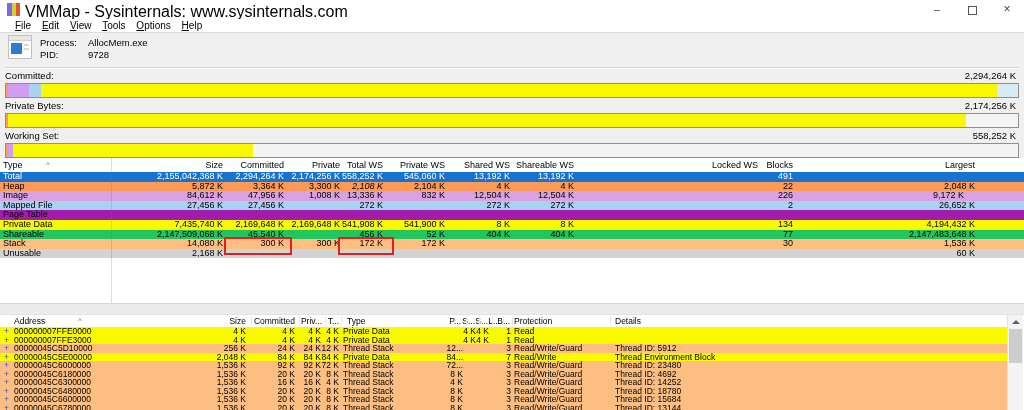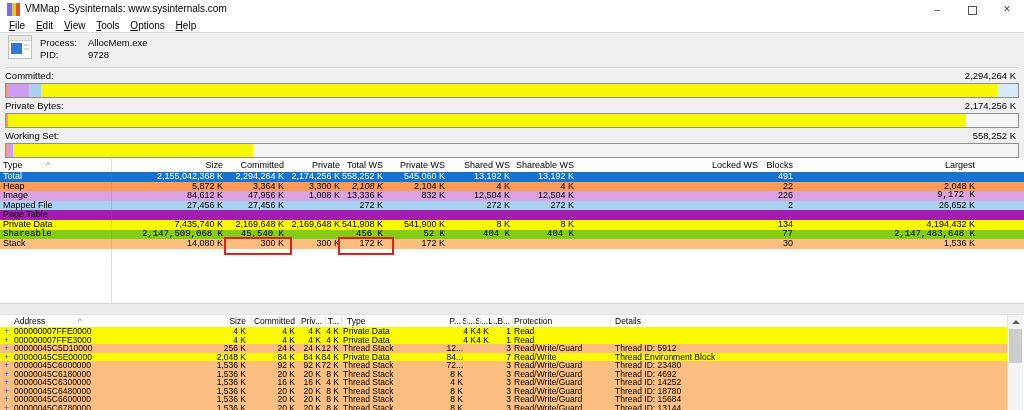--- a/index.html
+++ b/index.html
@@ -3,29 +3,29 @@
 <meta charset="utf-8">
 <style>
   html,body{margin:0;padding:0;background:#ddd;}
   #app{position:relative;width:1024px;height:410px;background:#fff;overflow:hidden;
        font-family:"Liberation Sans",sans-serif;color:#000;
        box-shadow:inset 0 0 0 1px rgba(0,0,0,.18);}
   
   .titlebar{position:absolute;top:0;left:0;width:100%;height:19px;background:#fff;}
   .app-icon{position:absolute;left:7px;top:3px;width:13px;height:13px;display:flex;}
   .app-icon div{height:100%;}
-  .title-text{position:absolute;left:25px;top:3px;font-size:10px;white-space:nowrap;}
+  .title-text{position:absolute;left:25px;top:3px;font-size:16px;white-space:nowrap;}
   .win-btn{position:absolute;top:0;width:30px;height:19px;text-align:center;line-height:18px;
            font-size:11px;color:#444;}
   #btn-min{left:922px;} #btn-restore{left:957px;} #btn-close{left:992px;font-size:12px;}
   .restore-box{display:inline-block;width:7px;height:7px;border:1px solid #555;vertical-align:middle;}
   
   .menubar{position:absolute;top:19px;left:0;width:100%;height:13px;background:#fff;font-size:10px;}
   .menu-item{display:inline-block;margin-right:8px;line-height:13px;}
-  .menu-item:first-child{margin-left:9px;}
+  .menu-item:first-child{margin-left:15px;}
   .menu-item::first-letter{text-decoration:underline;}
   
   .toppanel{position:absolute;top:32px;left:0;width:100%;height:126px;background:#f0f0f0;
             border-top:1px solid #dcdcdc;font-size:9.5px;}
   .proc-icon{position:absolute;left:8px;top:2px;width:22px;height:22px;background:#fdfdfd;
              border:1px solid #c0c0c0;}
   .proc-icon .strip{position:absolute;top:0;left:0;right:0;height:4px;background:#e6e6e6;border-bottom:1px solid #d0d0d0;}
   .proc-icon .blue{position:absolute;left:2px;top:7px;width:11px;height:11px;background:#2f7bd4;}
   .proc-icon .ln{position:absolute;right:2px;width:5px;height:2px;background:#d9d9d9;}
   .lbl{position:absolute;white-space:nowrap;}
@@ -171,21 +171,21 @@
         <div class="mid-row" style="background: rgb(217, 163, 227); color: rgb(0, 0, 0);">
           <div class="cell" style="left: 3px;">Image</div>
           <div class="cell" style="right: 801px;">84,612 K</div>
           <div class="cell" style="right: 740px;">47,956 K</div>
           <div class="cell" style="right: 684px;">1,008 K</div>
           <div class="cell" style="right: 641px;">13,336 K</div>
           <div class="cell" style="right: 579px;">832 K</div>
           <div class="cell" style="right: 514px;">12,504 K</div>
           <div class="cell" style="right: 450px;">12,504 K</div>
           <div class="cell" style="right: 231px;">226</div>
-          <div class="cell" style="right: 49px; font-family: Liberation Mono, monospace;">9,172 K</div>
+          <div class="cell" style="right: 60px;">9,172 K</div>
         </div>
         <div class="mid-row" style="background: rgb(169, 210, 240); color: rgb(0, 0, 0);">
           <div class="cell" style="left: 3px;">Mapped File</div>
           <div class="cell" style="right: 801px;">27,456 K</div>
           <div class="cell" style="right: 740px;">27,456 K</div>
           <div class="cell" style="right: 641px;">272 K</div>
           <div class="cell" style="right: 514px;">272 K</div>
           <div class="cell" style="right: 450px;">272 K</div>
           <div class="cell" style="right: 231px;">2</div>
           <div class="cell" style="right: 49px;">26,652 K</div>
@@ -198,40 +198,45 @@
           <div class="cell" style="right: 801px;">7,435,740 K</div>
           <div class="cell" style="right: 740px;">2,169,648 K</div>
           <div class="cell" style="right: 684px;">2,169,648 K</div>
           <div class="cell" style="right: 641px;">541,908 K</div>
           <div class="cell" style="right: 579px;">541,900 K</div>
           <div class="cell" style="right: 514px;">8 K</div>
           <div class="cell" style="right: 450px;">8 K</div>
           <div class="cell" style="right: 231px;">134</div>
           <div class="cell" style="right: 49px;">4,194,432 K</div>
         </div>
-        <div class="mid-row" style="background: #84cc16; color: rgb(0, 0, 0); font-family: Liberation Mono, monospace;">
+        <div class="mid-row" style="background: #22c55e; color: rgb(0, 0, 0);">
           <div class="cell" style="left: 3px;">Shareable</div>
           <div class="cell" style="right: 801px; margin-left: 48px;">2,147,509,068 K</div>
           <div class="cell" style="right: 740px;">45,540 K</div>
           <div class="cell" style="right: 641px;">456 K</div>
           <div class="cell" style="right: 579px;">52 K</div>
           <div class="cell" style="right: 514px;">404 K</div>
           <div class="cell" style="right: 450px;">404 K</div>
           <div class="cell" style="right: 231px;">77</div>
           <div class="cell" style="right: 49px;">2,147,483,648 K</div>
         </div>
         <div class="mid-row" style="background: rgb(252, 190, 129); color: rgb(0, 0, 0);">
           <div class="cell" style="left: 3px;">Stack</div>
           <div class="cell" style="right: 801px;">14,080 K</div>
           <div class="cell" style="right: 740px;">300 K</div>
           <div class="cell" style="right: 684px;">300 K</div>
           <div class="cell" style="right: 641px;">172 K</div>
           <div class="cell" style="right: 579px;">172 K</div>
           <div class="cell" style="right: 231px;">30</div>
           <div class="cell" style="right: 49px;">1,536 K</div>
+        </div>
+        <div class="mid-row" style="background: rgb(211, 211, 211); color: rgb(0, 0, 0);">
+          <div class="cell" style="left: 3px;">Unusable</div>
+          <div class="cell" style="right: 801px;">2,168 K</div>
+          <div class="cell" style="right: 49px;">60 K</div>
         </div>
       </div>
     <div class="vline"></div>
   </div>
 
   <div class="hlbox" id="hl1" style="border-color: rgb(221, 34, 34);"></div>
   <div class="hlbox" id="hl2" style="border-color: rgb(221, 34, 34);"></div>
 
   <div class="splitter"></div>
 

